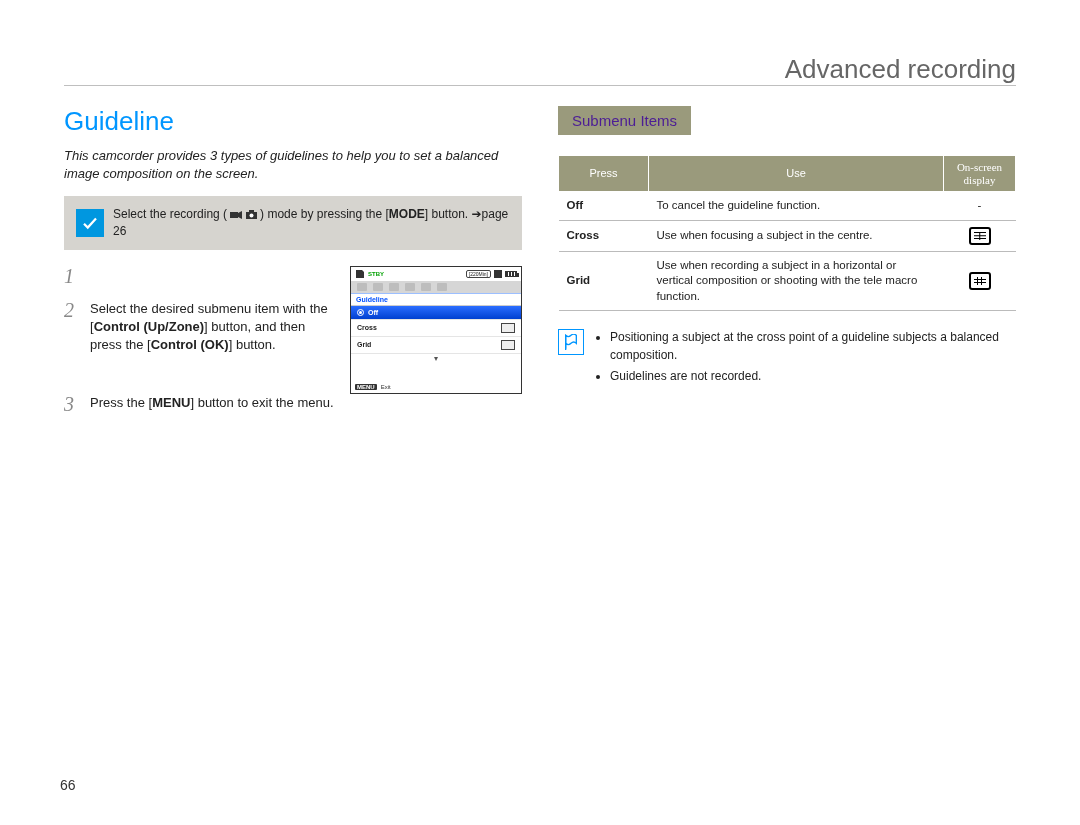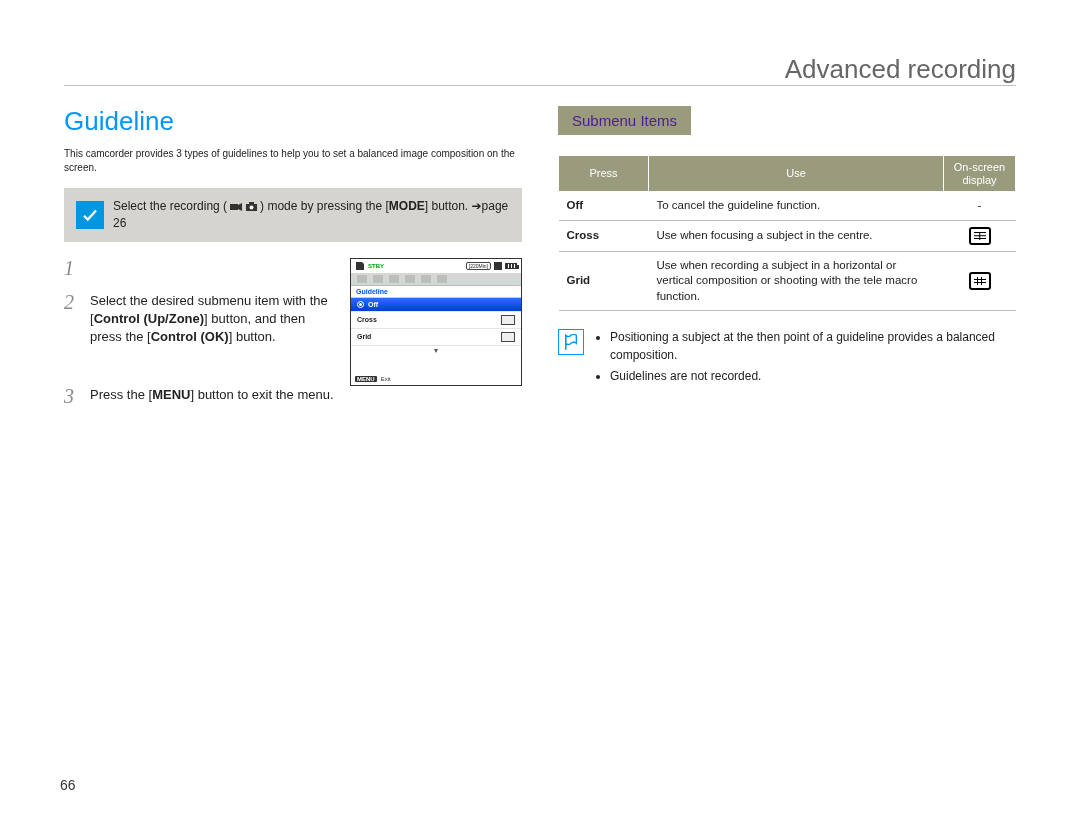--- a/index.html
+++ b/index.html
@@ -41,21 +41,21 @@
   .col{
     flex:1 1 50%;
     min-width:0;
   }
   .section-title{
     color:var(--blue);
     font-size:26px;
     font-weight:400;
     margin:0 0 10px 0;
   }
-  p{margin:0 0 10px 0;font-size:10px;line-height:1.35;}
+  p{margin:0 0 10px 0;font-size:13px;line-height:1.35;font-style:italic;}
   .callout{
     background:var(--grey-bg);
     display:flex;align-items:center;gap:9px;
     padding:10px 12px;margin:14px 0 16px 0;
     font-size:12px;line-height:1.4;
   }
   .callout-icon{
     width:28px;height:28px;flex:none;
     background:#0097e0;color:#fff;
     display:flex;align-items:center;justify-content:center;
@@ -141,21 +141,21 @@
     margin-bottom:20px;
   }
   table.items{
     width:100%;border-collapse:collapse;font-size:11.5px;
   }
   table.items th{
     background:var(--olive);color:#fff;font-weight:400;
     padding:5px 6px;border:1px solid #fff;font-size:11px;
     line-height:1.15;
   }
-  table.items th.disp{width:72px;}
+  table.items th.disp{width:72px;font-family:Liberation Serif, serif;}
   table.items td{
     padding:6px 8px;border-bottom:1px solid #bbb;vertical-align:middle;
     line-height:1.35;
   }
   table.items td.item{font-weight:700;white-space:nowrap;width:90px;}
   table.items td.ico{text-align:center;width:72px;}
   .osd{
     display:inline-block;width:22px;height:18px;
     border:2px solid #000;border-radius:3px;position:relative;
     vertical-align:middle;
@@ -334,21 +334,21 @@
       </table>
 
       <div class="note">
         <span class="note-icon">
           <svg viewBox="0 0 20 24">
               <path d="M2 22 L2 2 Q6 6 10 2 Q14 -2 18 2 L18 14 Q14 10 10 14 Q6 18 2 14 Z M2 22 L2 14" stroke="#0096ff" fill="none" stroke-width="2"></path>
               <line x1="2" y1="2" x2="2" y2="24" stroke="#0096ff" stroke-width="2"></line>
             </svg>
         </span>
         <ul>
-          <li>Positioning a subject at the then point of a guideline provides a balanced composition.</li>
+          <li>Positioning a subject at the cross point of a guideline subjects a balanced composition.</li>
           <li>Guidelines are not recorded.</li>
         </ul>
       </div>
 
     </div>
   </div>
 
   <div class="page-num">66</div>
 </div>
 

